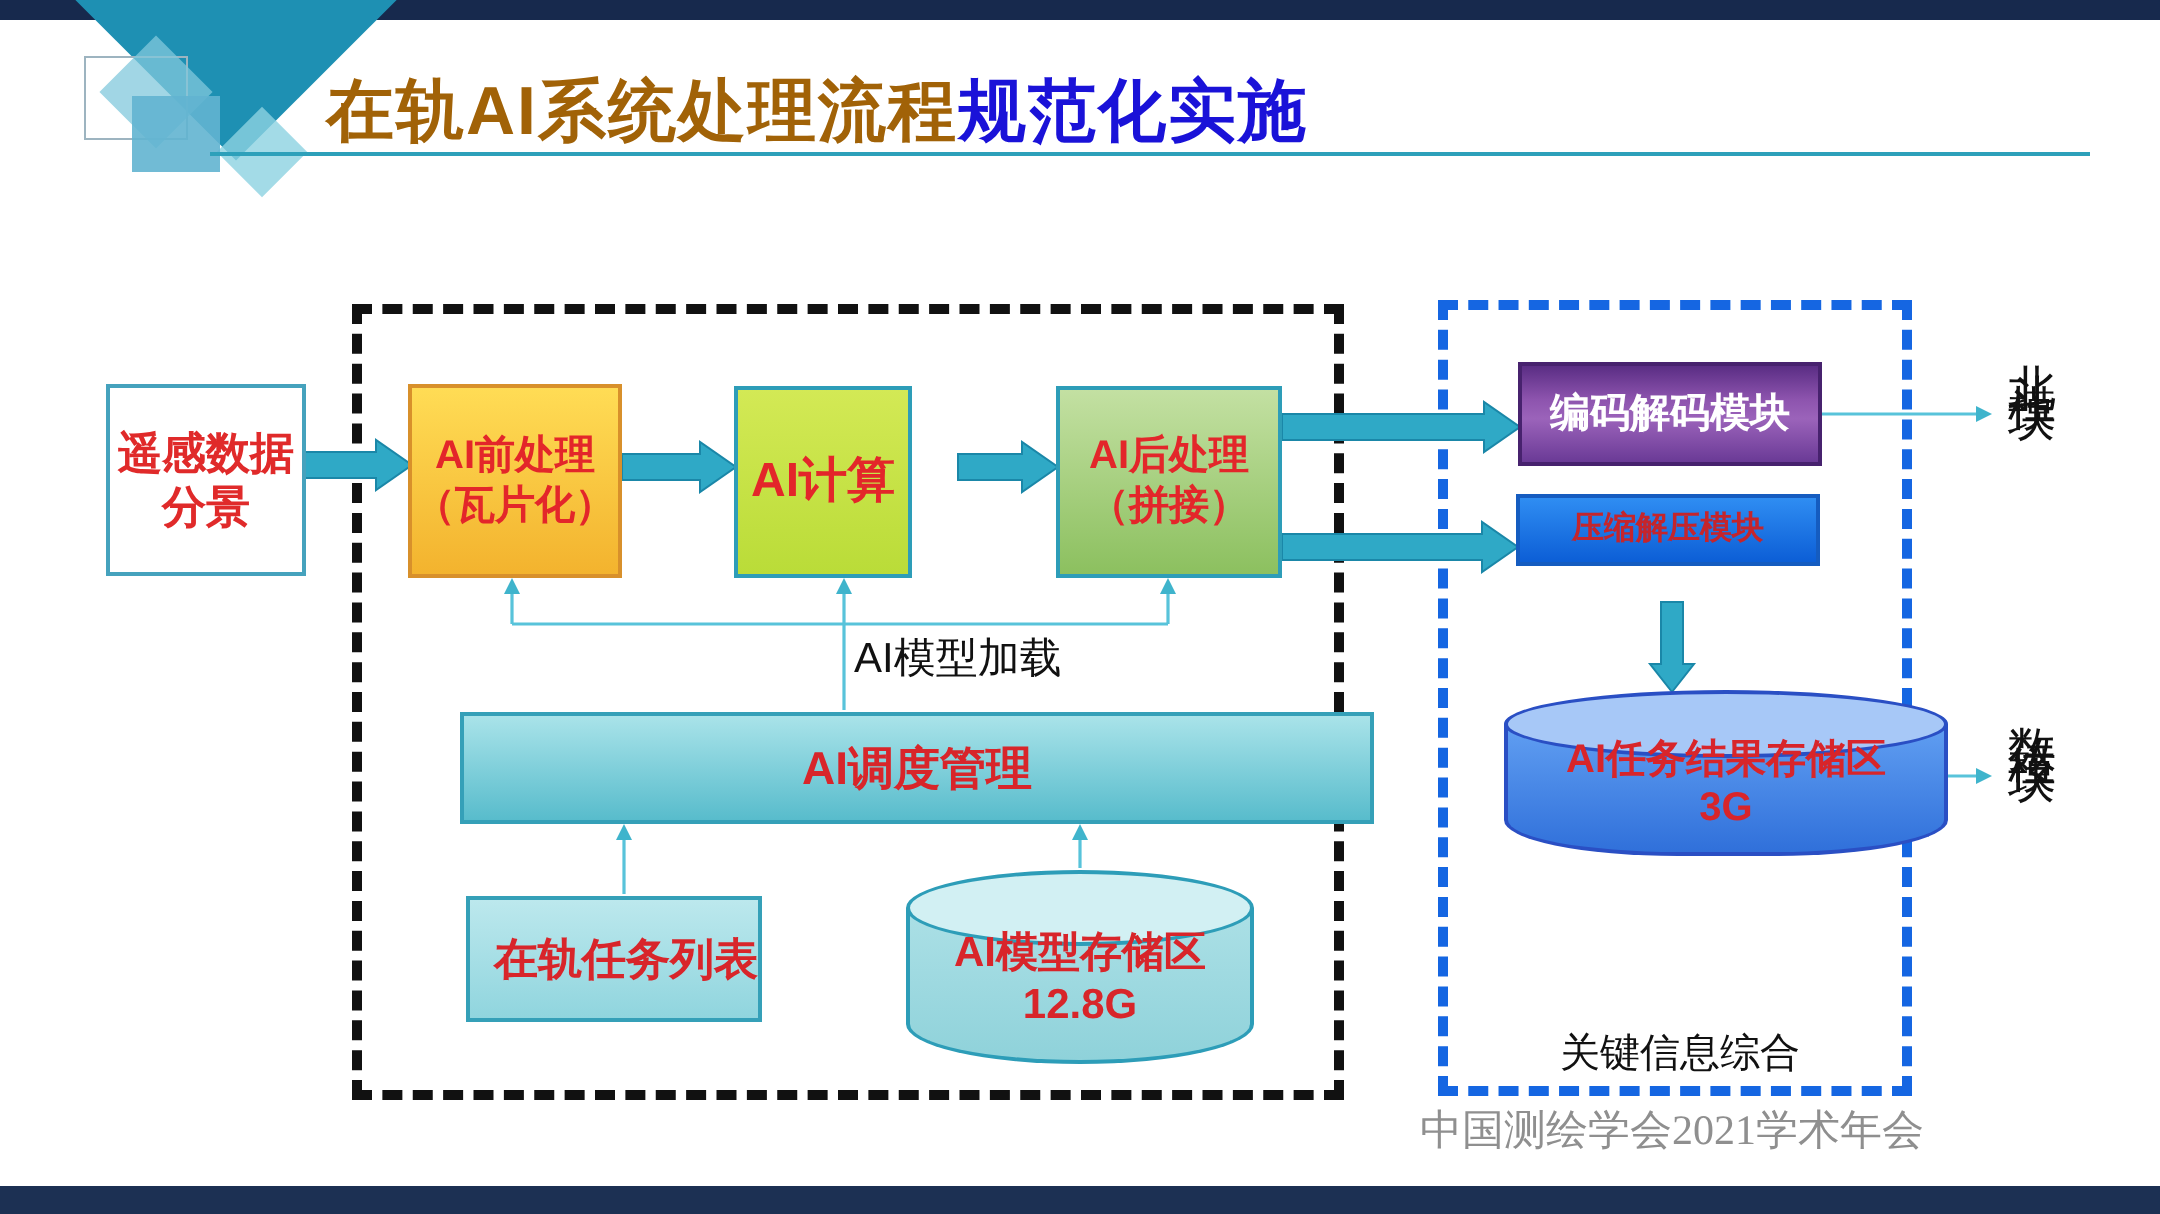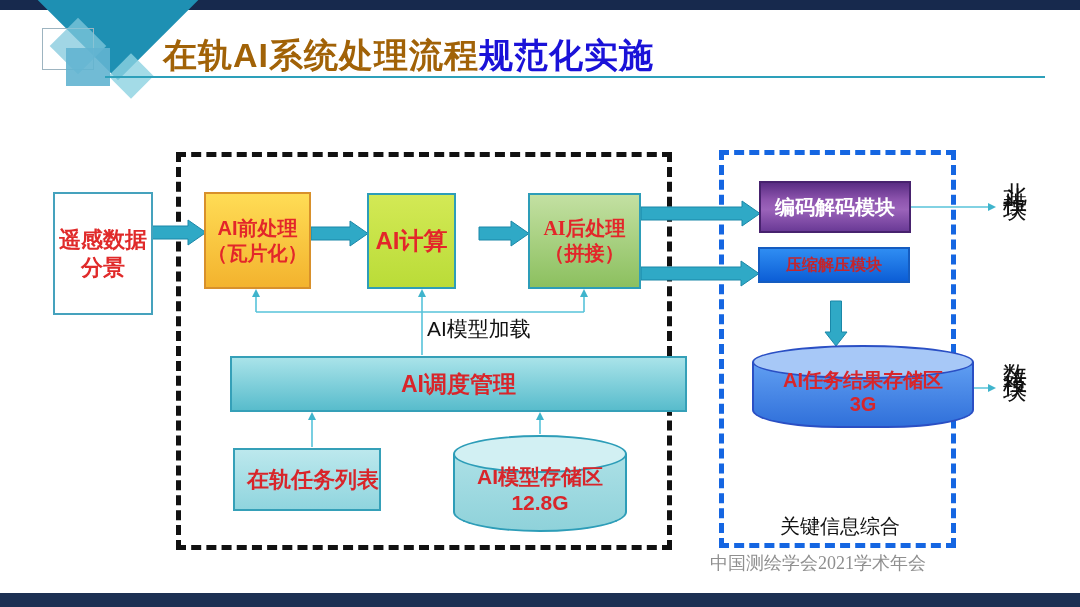--- a/index.html
+++ b/index.html
@@ -19,24 +19,24 @@
   .t-red{color:#a16207;}
   .t-blue{color:#1a12d8;}
   .title-underline{position:absolute;left:105px;top:76px;width:940px;height:2px;background:#2da0ba;z-index:3;}
   
   .black-dashed{position:absolute;left:176px;top:152px;width:496px;height:398px;border:5px dashed #111111;box-sizing:border-box;z-index:2;}
   .blue-dashed{position:absolute;left:719px;top:150px;width:237px;height:398px;border:5px dashed #1566e2;box-sizing:border-box;z-index:2;}
   
   .overlay{position:absolute;left:0;top:0;z-index:3;pointer-events:none;}
   
   .node{position:absolute;box-sizing:border-box;display:flex;flex-direction:column;align-items:center;justify-content:center;text-align:center;z-index:4;line-height:1.25;font-weight:600;}
-  .input-box{left:53px;top:192px;width:100px;height:123px;background:#ffffff;border:2px solid #45a2bd;color:#e02a2a;font-size:22px;}
+  .input-box{left:53px;top:192px;width:100px;height:96px;background:#ffffff;border:2px solid #45a2bd;color:#e02a2a;font-size:22px;}
   .pre-box{left:204px;top:192px;width:107px;height:97px;background:linear-gradient(180deg,#ffdc55,#f3b32e);border:2px solid #d8902b;color:#e3262a;font-size:20px;}
   .calc-box{left:367px;top:193px;width:89px;height:96px;background:linear-gradient(180deg,#d3e955,#badc38);border:2px solid #2d9db8;color:#e3262a;font-size:24px;}
-  .post-box{left:528px;top:193px;width:113px;height:96px;background:linear-gradient(180deg,#c3e0a2,#8cc05f);border:2px solid #2d9db8;color:#e3262a;font-size:20px;font-family:Liberation Serif, serif;}
+  .post-box{left:528px;top:193px;width:113px;height:96px;background:linear-gradient(180deg,#c3e0a2,#8cc05f);border:2px solid #2d9db8;color:#e3262a;font-size:20px;}
   .sched-bar{left:230px;top:356px;width:457px;height:56px;background:linear-gradient(180deg,#a9e3e9,#58bccc);border:2px solid #35a0b8;color:#d8252a;font-size:23px;}
   .task-box{left:233px;top:448px;width:148px;height:63px;background:linear-gradient(180deg,#bce8ed,#90d5de);border:2px solid #35a0b8;color:#d8252a;font-size:22px;padding-left:12px;}
   .enc-box{left:759px;top:181px;width:152px;height:52px;background:linear-gradient(180deg,#5a2d84 0%,#8d54ae 35%,#9b63ba 55%,#6a3a96 100%);border:2px solid #47226e;color:#ffffff;font-size:20px;}
   .comp-box{left:758px;top:247px;width:152px;height:36px;background:linear-gradient(180deg,#2f8df2,#0c5ed6);border:2px solid #155cc0;color:#c4252c;font-size:16px;}
   
   .cyl{position:absolute;z-index:4;}
   .cyl-body{position:absolute;left:0;right:0;bottom:0;box-sizing:border-box;}
   .cyl-top{position:absolute;left:0;right:0;top:0;border-radius:50%;box-sizing:border-box;}
   .cyl-text{position:absolute;left:0;right:0;top:0;bottom:0;display:flex;flex-direction:column;align-items:center;justify-content:center;text-align:center;z-index:2;line-height:1.2;font-weight:600;}
   .model-cyl{left:453px;top:435px;width:174px;height:97px;color:#d8252a;font-size:21px;}
@@ -48,21 +48,21 @@
   .result-cyl .cyl-top{height:34px;background:#a7c8f7;border:2px solid #2a4fc4;}
   .result-cyl .cyl-text{padding-top:10px;}
   
   .flabel{position:absolute;color:#111111;z-index:5;white-space:nowrap;}
   .model-load-label{left:427px;top:315px;font-size:21px;}
   .key-info-label{left:780px;top:513px;font-size:20px;}
   .v-label{writing-mode:vertical-rl;text-orientation:upright;letter-spacing:5px;font-size:24px;}
   .beidou-label{left:999px;top:163px;}
   .datatrans-label{left:999px;top:344px;}
   
-  .watermark{position:absolute;left:710px;top:551px;font-family:"Liberation Serif","DejaVu Serif",serif;font-size:18px;color:#8f8f8f;z-index:5;white-space:nowrap;}
+  .watermark{position:absolute;left:710px;top:551px;font-family:"Liberation Serif","DejaVu Serif",serif;font-size:21px;color:#8f8f8f;z-index:5;white-space:nowrap;}
   .bottom-bar{position:absolute;left:0;top:593px;width:1080px;height:14px;background:#1c3053;z-index:1;}
 </style>
 </head>
 <body>
 
 <div class="slide">
 
   <div class="top-bar"></div>
   <div class="deco-diamond"></div>
   <div class="deco-outline-square"></div>

